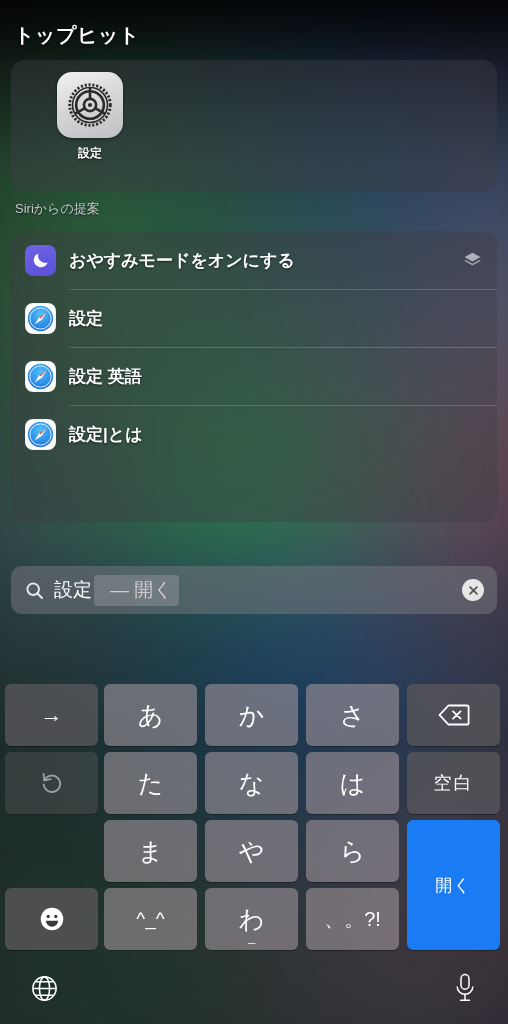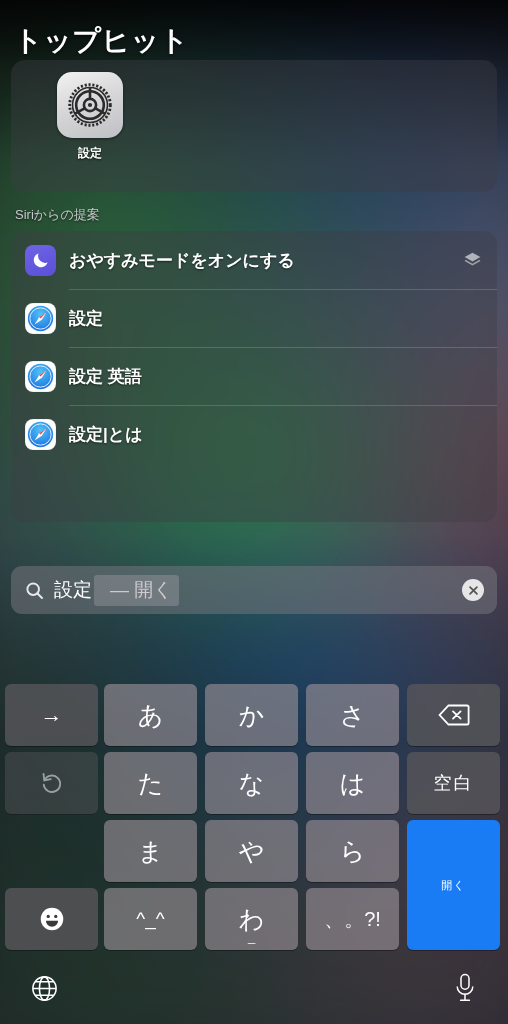--- a/index.html
+++ b/index.html
@@ -38,21 +38,21 @@
     background:
       linear-gradient(180deg, rgba(0,0,0,0.86) 0%, rgba(0,0,0,0.45) 7%, rgba(0,0,0,0.12) 16%, rgba(0,0,0,0.0) 30%),
       linear-gradient(180deg, rgba(0,0,0,0) 52%, rgba(0,0,0,0.18) 62%, rgba(0,0,0,0.30) 72%, rgba(0,0,0,0.20) 100%);
     pointer-events: none;
   }
   #content { position: absolute; inset: 0; }
 
   
   .section-title-lg {
     position: absolute; left: 14px; top: 22px;
-    font-size: 28px; font-weight: bold; color: #fff;
+    font-size: 20px; font-weight: bold; color: #fff;
     letter-spacing: .5px;
     text-shadow: 0 1px 3px rgba(0,0,0,0.6);
   }
   .card {
     position: absolute;
     background: rgba(62,62,68,0.42);
     border-radius: 14px;
     backdrop-filter: blur(8px);
     overflow: hidden;
   }
@@ -65,21 +65,21 @@
     box-shadow: 0 1px 3px rgba(0,0,0,0.45);
     display: flex; align-items: center; justify-content: center;
   }
   .app-label {
     margin-top: 7px; font-size: 12px; color: #fff; font-weight: bold;
     text-shadow: 0 1px 2px rgba(0,0,0,0.75);
   }
 
   
   .section-title-sm {
-    position: absolute; left: 15px; top: 206px;
+    position: absolute; left: 15px; top: 200px;
     font-size: 13px; color: #c9c9ce;
     text-shadow: 0 1px 2px rgba(0,0,0,0.6);
   }
   #siri-card { left: 11px; top: 231px; width: 486px; height: 291px; }
   .row {
     position: relative; height: 58px;
     display: flex; align-items: center; padding: 0 14px;
   }
   .row + .row::before {
     content: ""; position: absolute; left: 58px; right: 0; top: 0;
@@ -131,21 +131,21 @@
   .key {
     position: absolute;
     border-radius: 6px;
     display: flex; align-items: center; justify-content: center;
     color: #fff;
     box-shadow: 0 1px 0 rgba(0,0,0,0.35);
   }
   .key-char { background: rgba(155,146,152,0.62); font-size: 25px; }
   .key-fn { background: rgba(88,86,90,0.80); font-size: 16px; }
   .key-fn-sm { font-size: 18px; letter-spacing: 2px; }
-  .key-blue { background: #1a7cf5; font-size: 11px; letter-spacing: 1px; text-align: center; }
+  .key-blue { background: #1a7cf5; font-size: 17px; letter-spacing: 1px; text-align: center; }
   .key-dim { opacity: .55; }
   .key-sub {
     position: absolute; bottom: 6px; left: 50%; transform: translateX(-50%);
     font-size: 13px; color: #fff; opacity: .9;
   }
   #bottombar {
     position: absolute; left: 0; top: 272px; width: 508px; height: 72px;
     display: flex; align-items: center; justify-content: space-between;
     padding: 0 30px;
   }

